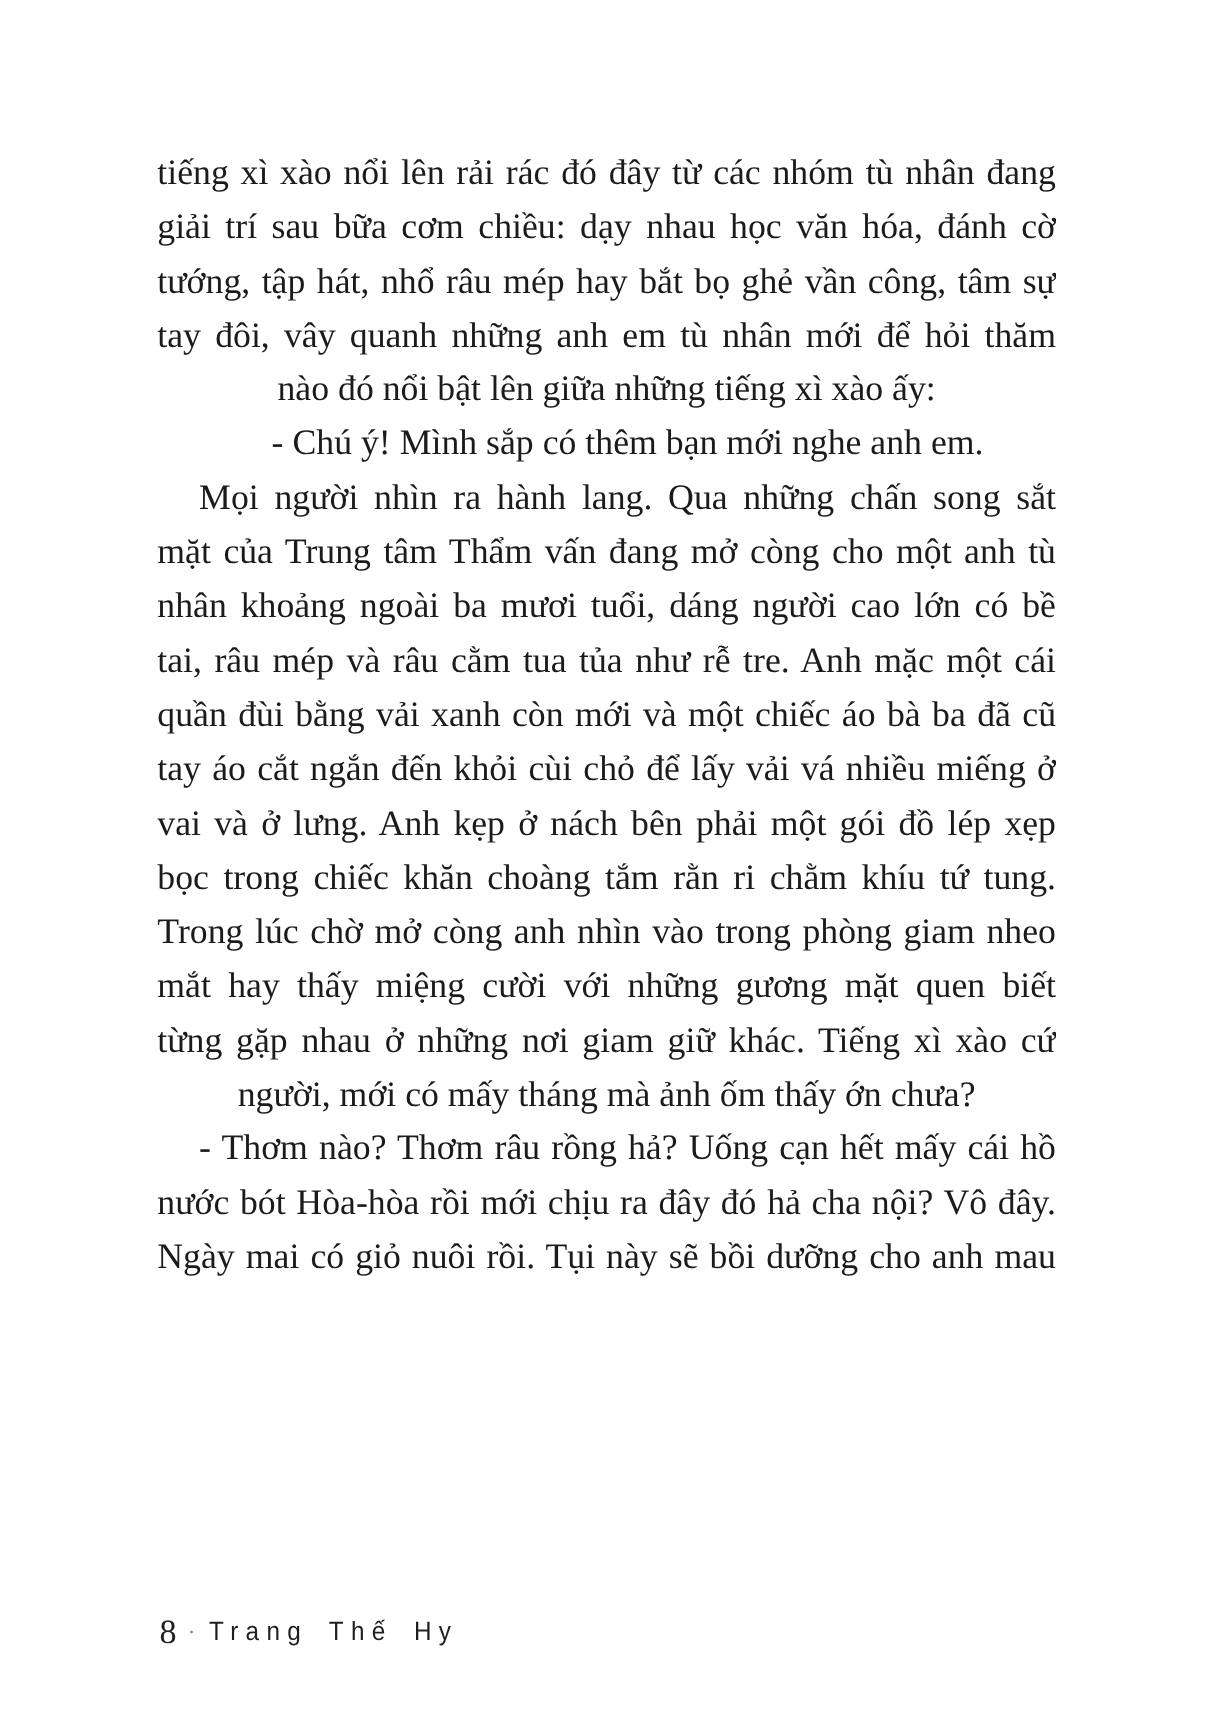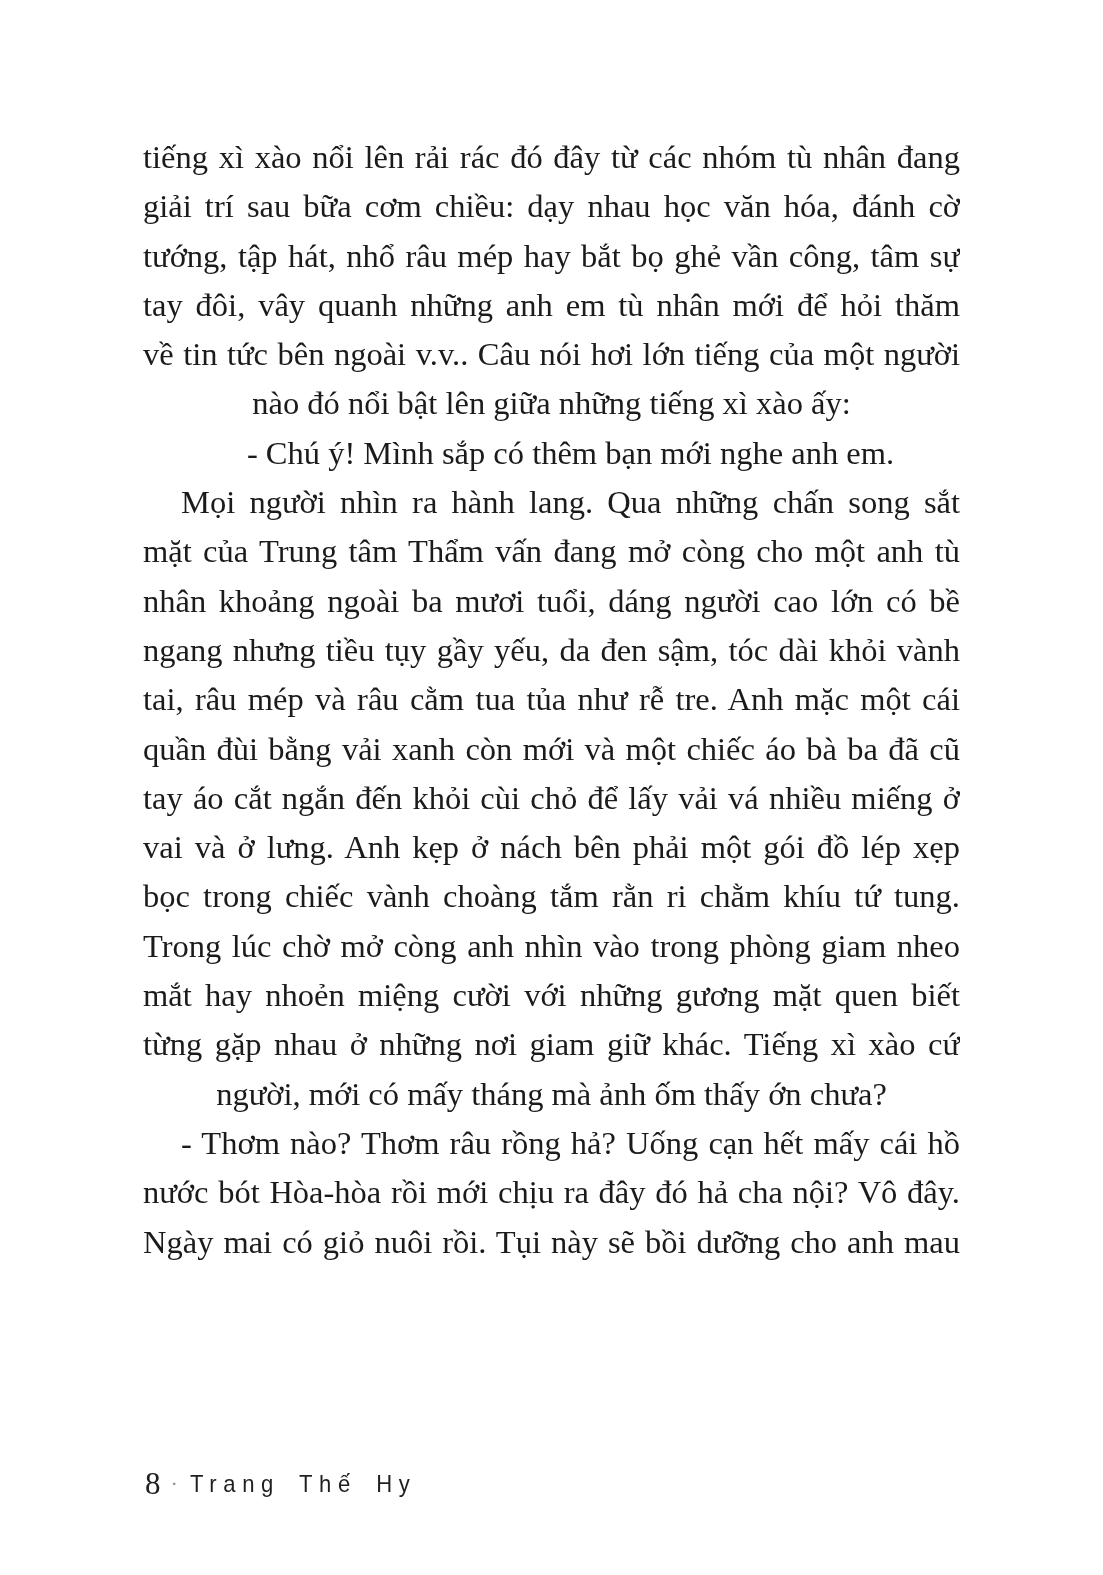--- a/index.html
+++ b/index.html
@@ -74,34 +74,32 @@
 </head>
 <body>
 
 <div class="page">
 
   <div class="text-block">
     <div class="ln j">tiếng xì xào nổi lên rải rác đó đây từ các nhóm tù nhân đang</div>
     <div class="ln j">giải trí sau bữa cơm chiều: dạy nhau học văn hóa, đánh cờ</div>
     <div class="ln j">tướng, tập hát, nhổ râu mép hay bắt bọ ghẻ vần công, tâm sự</div>
     <div class="ln j">tay đôi, vây quanh những anh em tù nhân mới để hỏi thăm</div>
-    <div class="ln j">về tin tức bên ngoài v.v.. Câu nói hơi lớn tiếng của một người</div>
     <div class="ln last">nào đó nổi bật lên giữa những tiếng xì xào ấy:</div>
     <div class="ln indent last">- Chú ý! Mình sắp có thêm bạn mới nghe anh em.</div>
     <div class="ln indent j">Mọi người nhìn ra hành lang. Qua những chấn song sắt</div>
     <div class="ln j">mặt của Trung tâm Thẩm vấn đang mở còng cho một anh tù</div>
     <div class="ln j">nhân khoảng ngoài ba mươi tuổi, dáng người cao lớn có bề</div>
-    <div class="ln j">ngang nhưng tiều tụy gầy yếu, da đen sậm, tóc dài khỏi vành</div>
     <div class="ln j">tai, râu mép và râu cằm tua tủa như rễ tre. Anh mặc một cái</div>
     <div class="ln j">quần đùi bằng vải xanh còn mới và một chiếc áo bà ba đã cũ</div>
     <div class="ln j">tay áo cắt ngắn đến khỏi cùi chỏ để lấy vải vá nhiều miếng ở</div>
     <div class="ln j">vai và ở lưng. Anh kẹp ở nách bên phải một gói đồ lép xẹp</div>
-    <div class="ln j">bọc trong chiếc vành choàng tắm rằn ri chằm khíu tứ tung.</div>
+    <div class="ln j">bọc trong chiếc khăn choàng tắm rằn ri chằm khíu tứ tung.</div>
     <div class="ln j">Trong lúc chờ mở còng anh nhìn vào trong phòng giam nheo</div>
-    <div class="ln j">mắt hay nhoẻn miệng cười với những gương mặt quen biết</div>
+    <div class="ln j">mắt hay thấy miệng cười với những gương mặt quen biết</div>
     <div class="ln j">từng gặp nhau ở những nơi giam giữ khác. Tiếng xì xào cứ</div>
     <div class="ln last">người, mới có mấy tháng mà ảnh ốm thấy ớn chưa?</div>
     <div class="ln indent j">- Thơm nào? Thơm râu rồng hả? Uống cạn hết mấy cái hồ</div>
     <div class="ln j">nước bót Hòa-hòa rồi mới chịu ra đây đó hả cha nội? Vô đây.</div>
     <div class="ln j">Ngày mai có giỏ nuôi rồi. Tụi này sẽ bồi dưỡng cho anh mau</div>
   </div>
 
   <div class="footer">
     <span class="num">8</span>
     <span class="dot">·</span>

